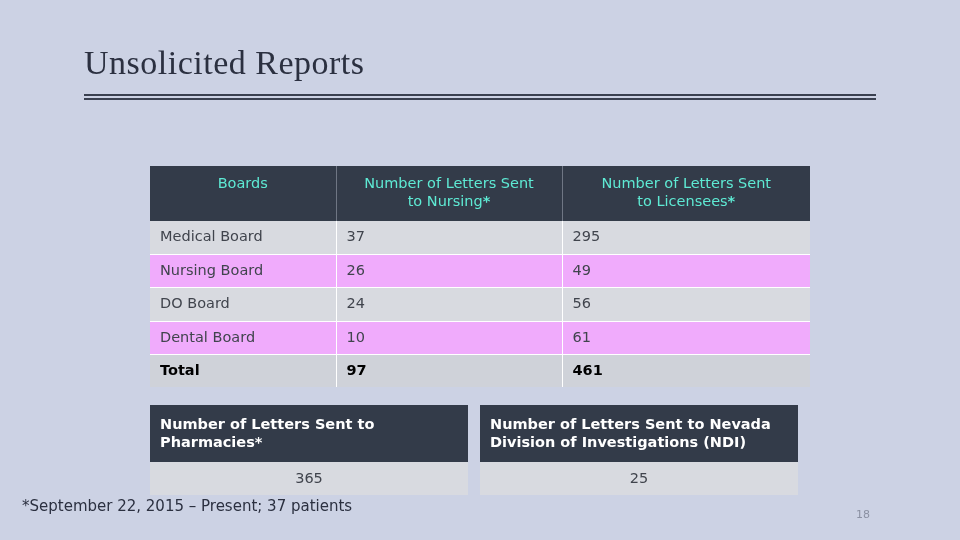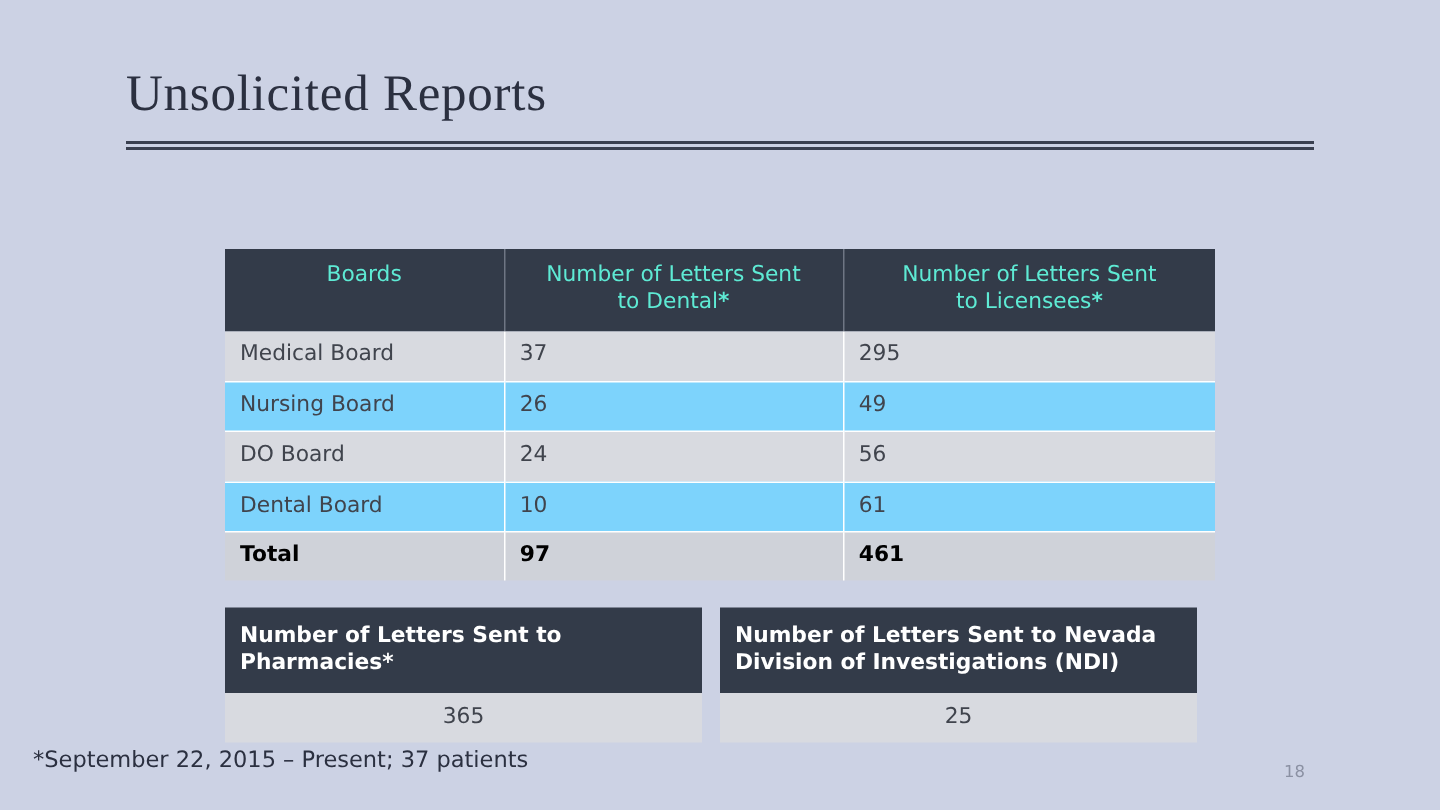--- a/index.html
+++ b/index.html
@@ -72,21 +72,21 @@
     font-size: 14.5px;
     color: #40444d;
     padding: 7px 10px 8px 10px;
     border-right: 1px solid #ffffff;
     border-bottom: 1px solid #ffffff;
     vertical-align: middle;
     line-height: 1.2;
   }
   .tbl-main td:last-child { border-right: none; }
   .tbl-main tr.alt-a td { background: #d8dae0; }
-  .tbl-main tr.alt-b td { background: #7dd3fc; }
+  .tbl-main tr.alt-b td { background: #f0abfc; }
   .tbl-main tr.total td {
     background: #cfd2d9;
     font-weight: bold;
     color: #000000;
     border-bottom: none;
   }
 
   
   .lower {
     position: absolute;
@@ -146,21 +146,21 @@
     <colgroup>
       <col class="c1">
         <col class="c2">
         <col class="c3">
     </colgroup>
     <thead>
       <tr>
         <th><span>Boards</span></th>
         <th>
           <span>Number of Letters Sent</span><br>
-          <span>to Dental</span><b>*</b>
+          <span>to Nursing</span><b>*</b>
         </th>
         <th>
           <span>Number of Letters Sent</span><br>
           <span>to Licensees</span><b>*</b>
         </th>
       </tr>
     </thead>
     <tbody>
       <tr class="alt-a">
         <td>Medical Board</td>

